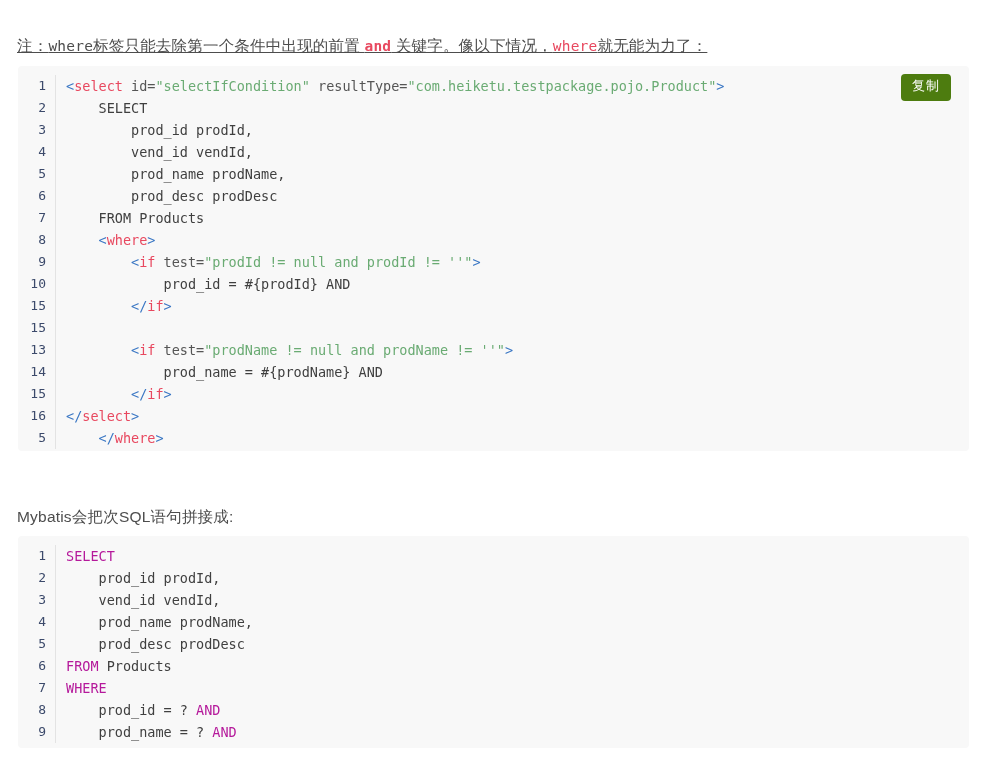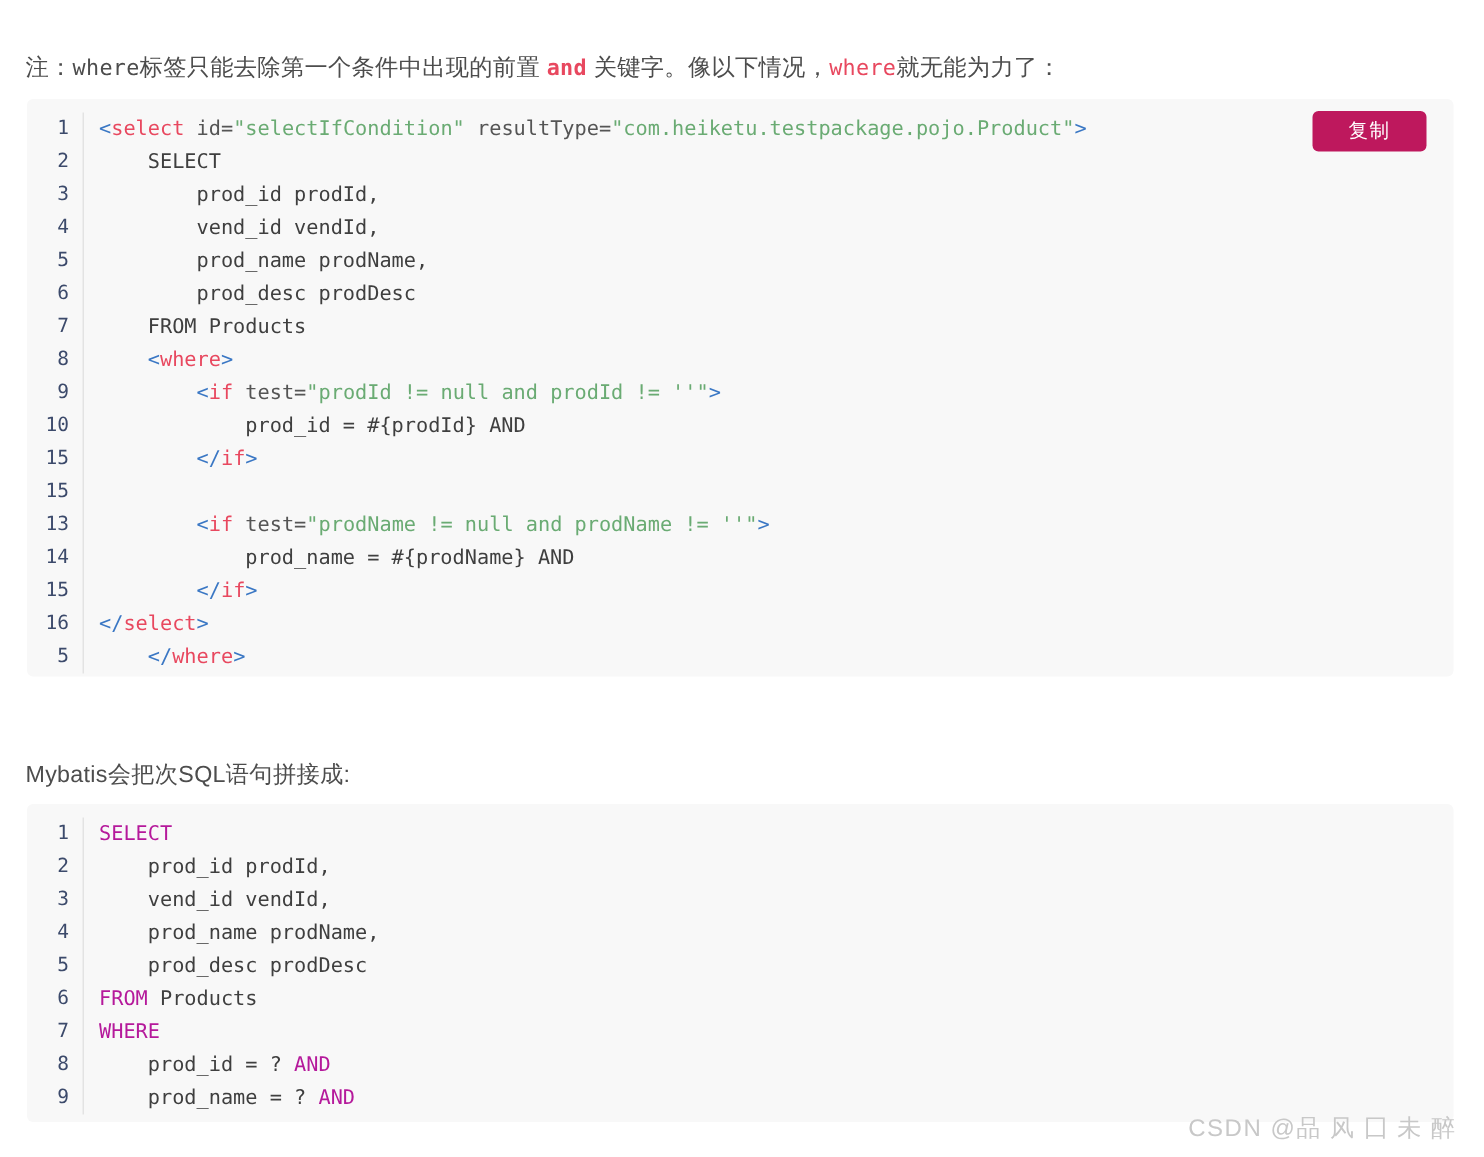--- a/index.html
+++ b/index.html
@@ -28,20 +28,21 @@
     font-size: 15.5px;
     color: #4d4d4d;
     line-height: 1.6;
     letter-spacing: 0.2px;
   }
   .prose-note {
     position: absolute;
     left: 17px;
     top: 18px;
     white-space: nowrap;
+    text-decoration: underline;
   }
   .prose-mid {
     position: absolute;
     left: 17px;
     top: 489px;
     white-space: nowrap;
   }
   code.inline {
     font-family: "DejaVu Sans Mono", "Liberation Mono", monospace;
     font-size: 14.5px;
@@ -121,27 +122,27 @@
   .t-tag     { color: #e8485f; }   
   .t-attr    { color: #555555; }   
   .t-string  { color: #6aab73; }   
   .t-kw      { color: #b5199b; }   
 
   
   .copy-btn {
     position: absolute;
     right: 18px;
     top: 8px;
-    background: #be185d;
+    background: #4d7c0f;
     color: #ffffff;
-    font-family: Liberation Sans, sans-serif;
+    font-family: Liberation Mono, monospace;
     font-size: 13px;
     border: none;
     border-radius: 4px;
-    padding: 5px 24px;
+    padding: 5px 11px;
     cursor: pointer;
     line-height: 1.3;
     letter-spacing: 1px;
   }
 
   
   .watermark {
     position: absolute;
     right: 18px;
     bottom: 8px;
@@ -226,15 +227,14 @@
           <div class="cl"><span class="t-plain">    prod_name prodName,</span></div>
           <div class="cl"><span class="t-plain">    prod_desc prodDesc</span></div>
           <div class="cl"><span class="t-kw">FROM</span><span class="t-plain"> Products</span></div>
           <div class="cl"><span class="t-kw">WHERE</span></div>
           <div class="cl"><span class="t-plain">    prod_id = ? </span><span class="t-kw">AND</span></div>
           <div class="cl"><span class="t-plain">    prod_name = ? </span><span class="t-kw">AND</span></div>
         </div>
     </div>
   </div>
 
-  <div class="watermark">CSDN @品 风 囗 未 醉</div>
 
 </div>
 
 </body></html>

